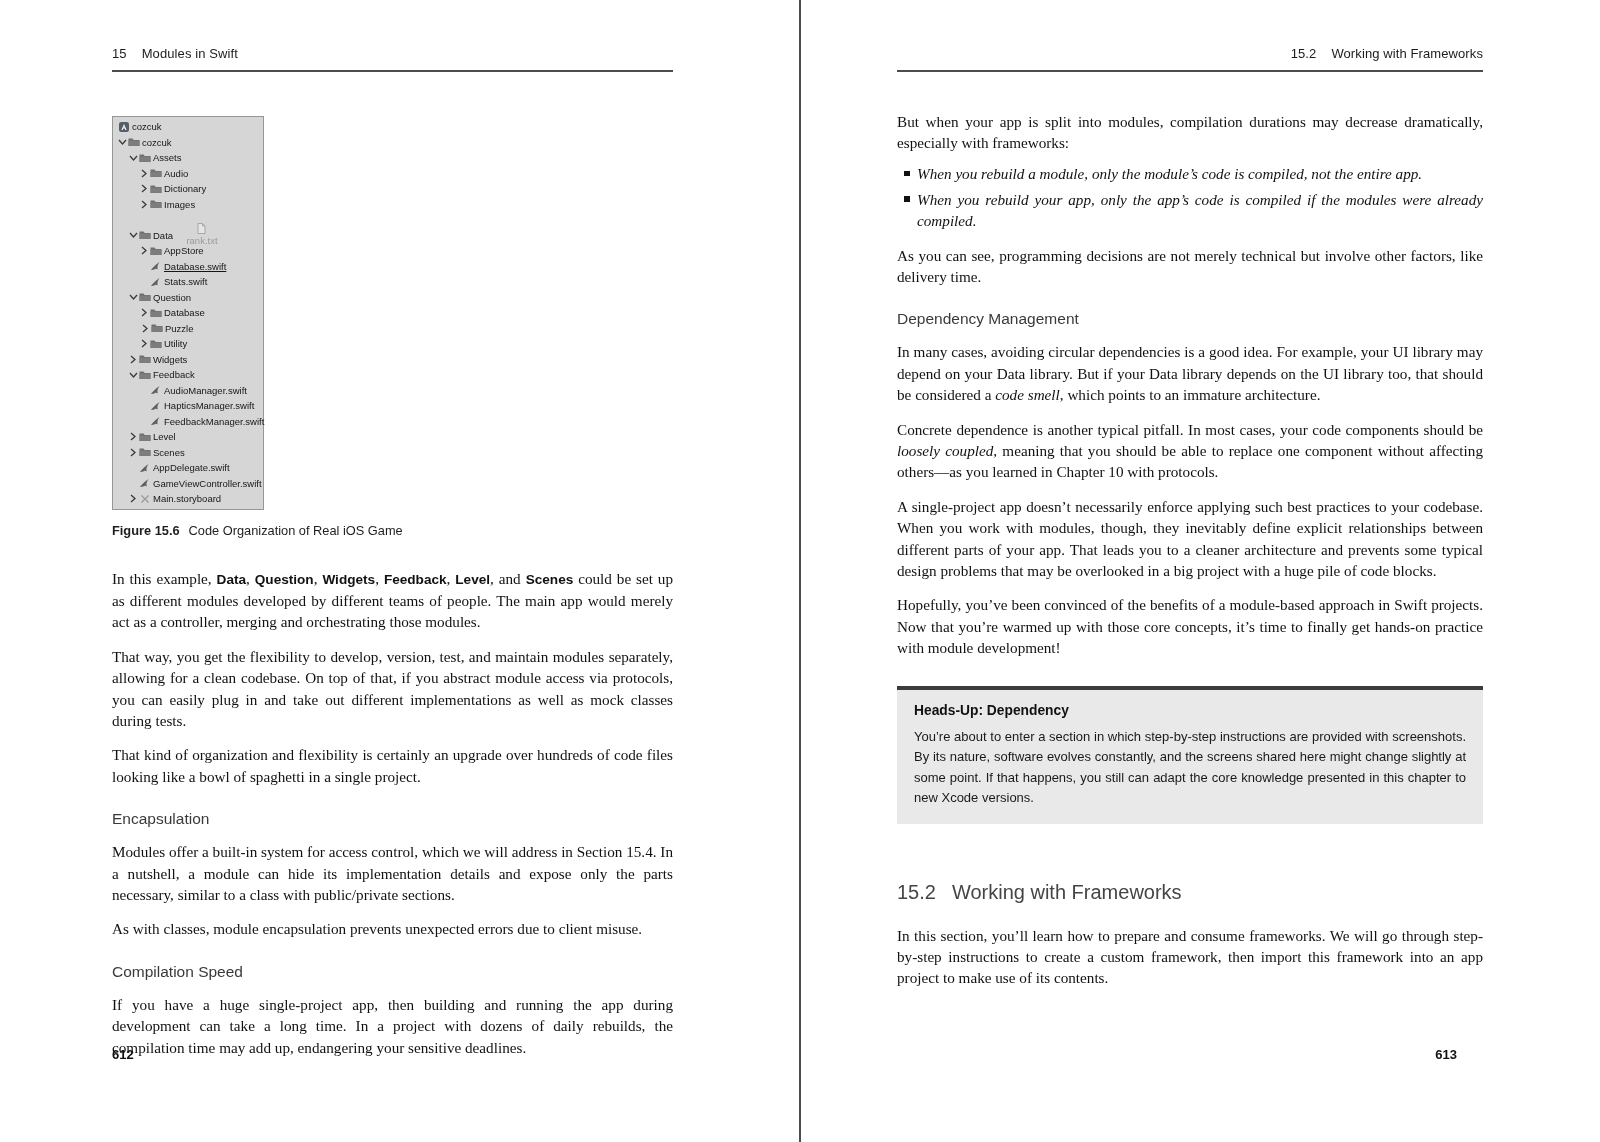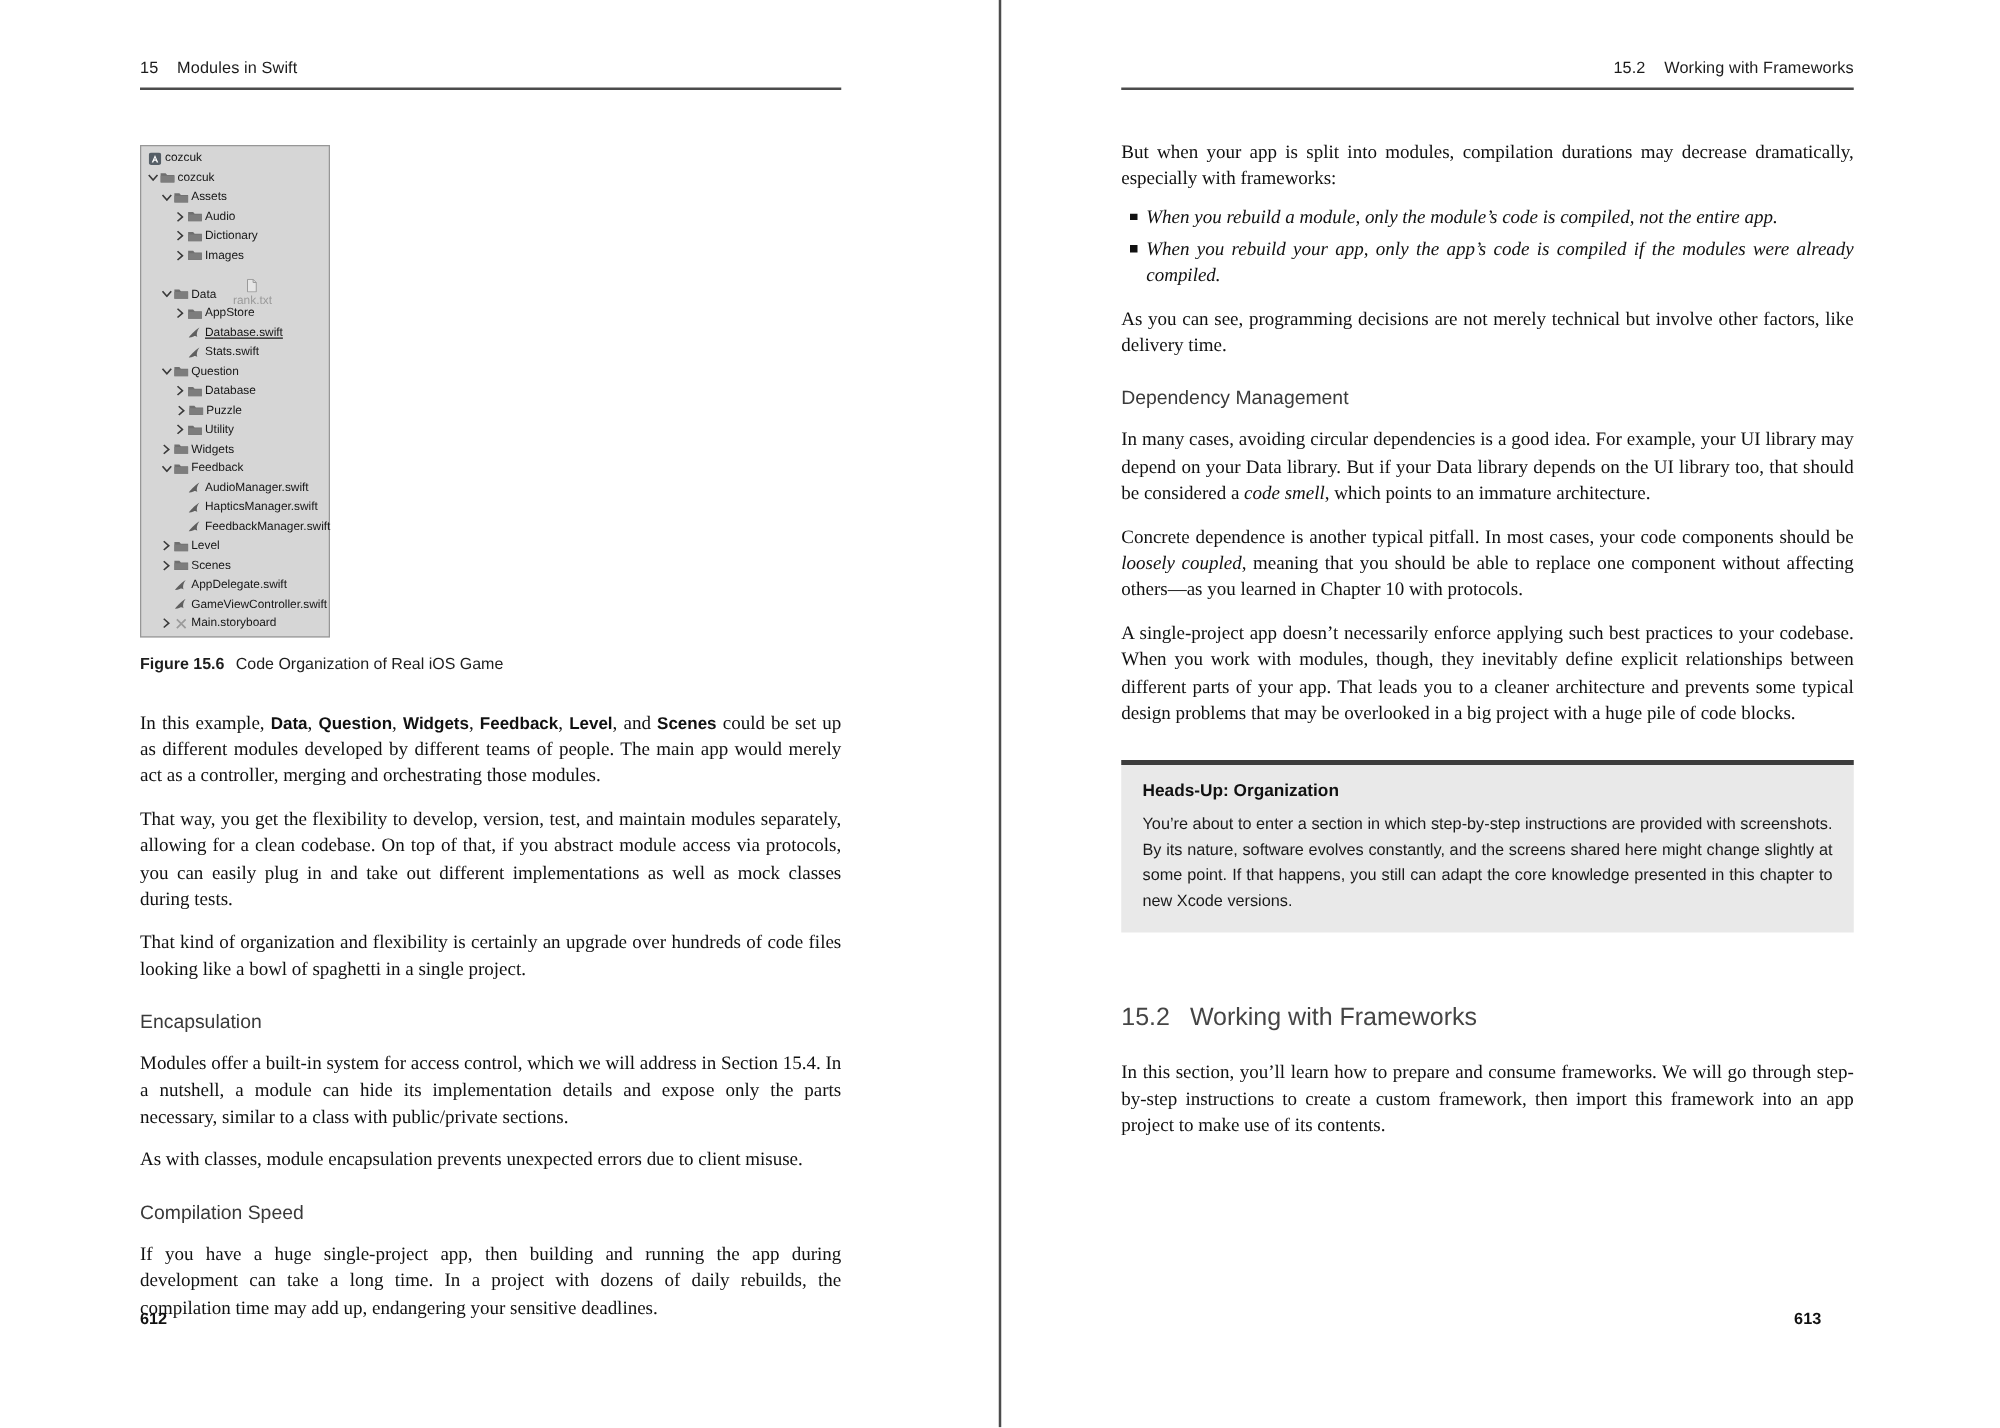--- a/index.html
+++ b/index.html
@@ -406,22 +406,23 @@
         <p class="body-p"><span>But when your app is split into modules, compilation durations may decrease dramatically, especially with frameworks:</span></p>
         <div class="bullet-list">
           <div class="bullet-item"><span class="bullet-marker"></span><span class="bullet-text">When you rebuild a module, only the module’s code is compiled, not the entire app.</span></div>
           <div class="bullet-item"><span class="bullet-marker"></span><span class="bullet-text">When you rebuild your app, only the app’s code is compiled if the modules were already compiled.</span></div>
         </div>
         <p class="body-p"><span>As you can see, programming decisions are not merely technical but involve other factors, like delivery time.</span></p>
         <h3 class="sub-head">Dependency Management</h3>
         <p class="body-p"><span>In many cases, avoiding circular dependencies is a good idea. For example, your UI library may depend on your Data library. But if your Data library depends on the UI library too, that should be considered a </span><span class="ital">code smell</span><span>, which points to an immature architecture.</span></p>
         <p class="body-p"><span>Concrete dependence is another typical pitfall. In most cases, your code components should be </span><span class="ital">loosely coupled</span><span>, meaning that you should be able to replace one component without affecting others—as you learned in Chapter 10 with protocols.</span></p>
         <p class="body-p"><span>A single-project app doesn’t necessarily enforce applying such best practices to your codebase. When you work with modules, though, they inevitably define explicit relationships between different parts of your app. That leads you to a cleaner architecture and prevents some typical design problems that may be overlooked in a big project with a huge pile of code blocks.</span></p>
+        <p class="body-p"><span>Hopefully, you’ve been convinced of the benefits of a module-based approach in Swift projects. Now that you’re warmed up with those core concepts, it’s time to finally get hands-on practice with module development!</span></p>
         <div class="headsup">
-          <div class="headsup-title">Heads-Up: Organization</div>
+          <div class="headsup-title">Heads-Up: Dependency</div>
           <div class="headsup-body">You’re about to enter a section in which step-by-step instructions are provided with screenshots. By its nature, software evolves constantly, and the screens shared here might change slightly at some point. If that happens, you still can adapt the core knowledge presented in this chapter to new Xcode versions.</div>
         </div>
         <div class="section-head"><span class="sec-num">15.2</span><span>Working with Frameworks</span></div>
         <p class="body-p"><span>In this section, you’ll learn how to prepare and consume frameworks. We will go through step-by-step instructions to create a custom framework, then import this framework into an app project to make use of its contents.</span></p>
       </div>
 
     <div class="page-num">613</div>
   </div>
 
 </div>

